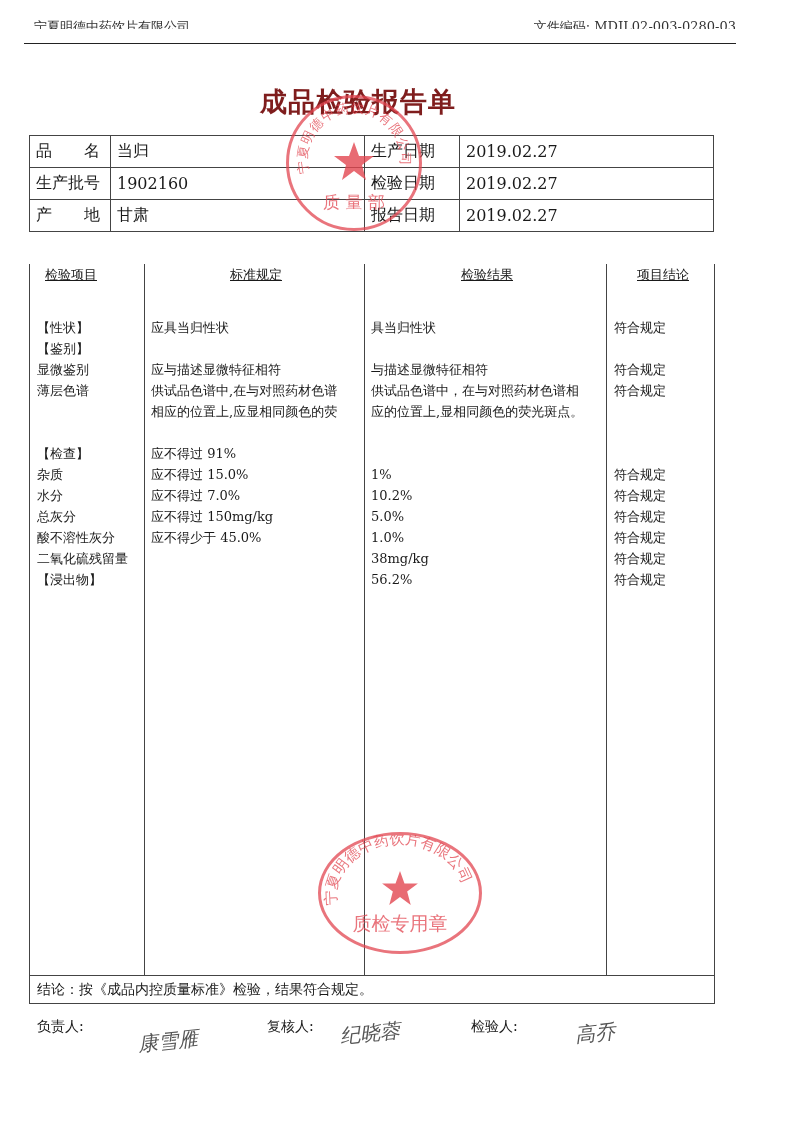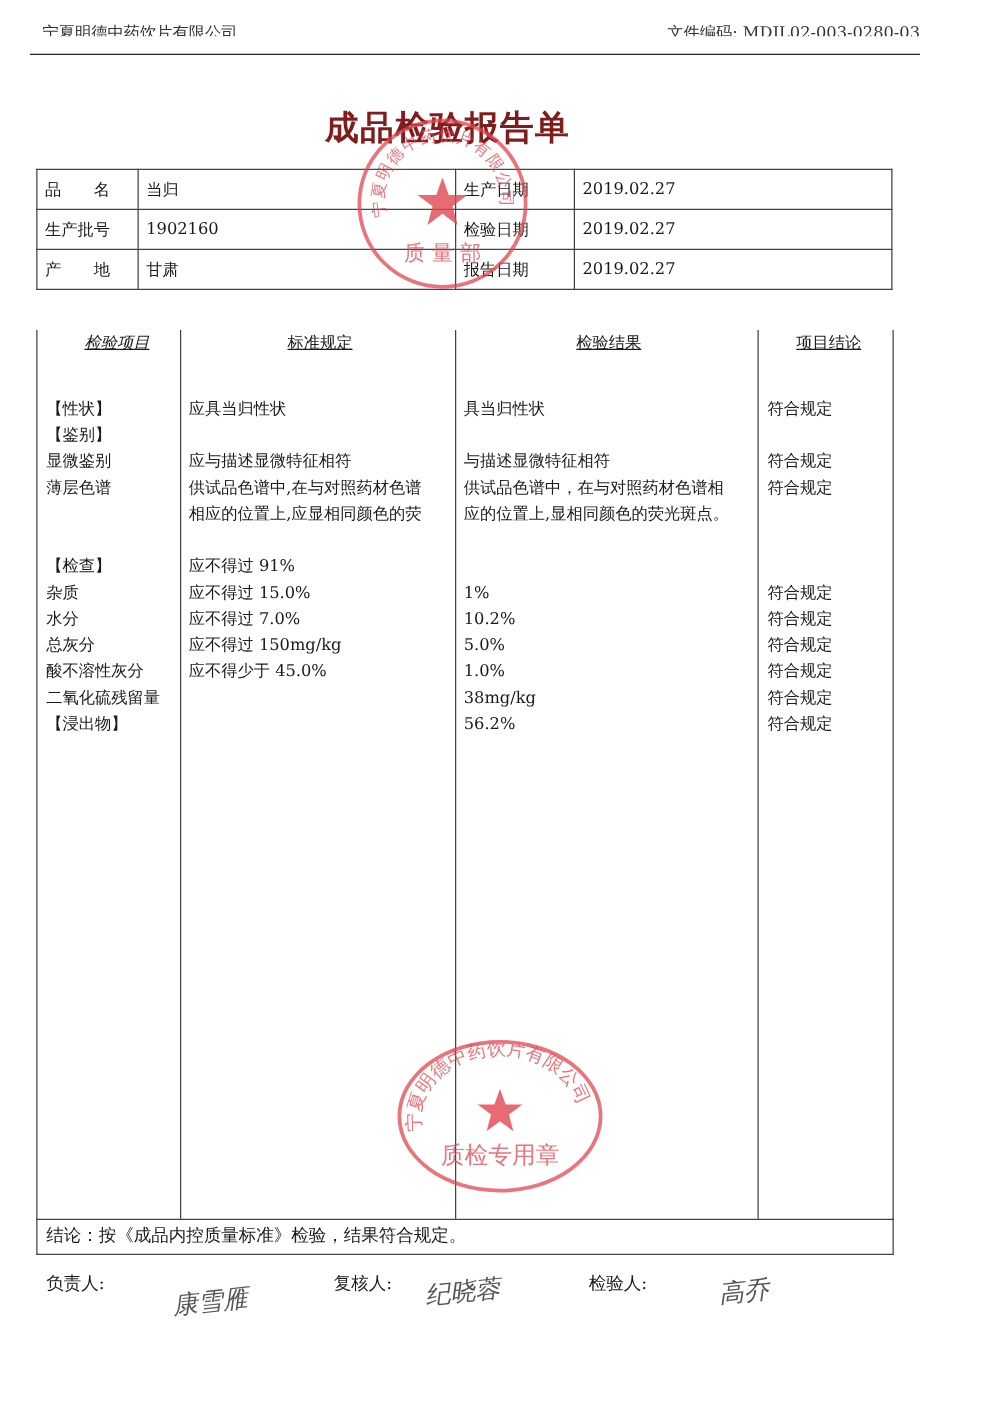--- a/index.html
+++ b/index.html
@@ -21,21 +21,21 @@
 
     .title {
       position: absolute; left: 0; width: 716px; top: 84px;
       text-align: center; font-size: 27px; font-weight: bold;
       font-family: "DejaVu Sans", "Liberation Sans", sans-serif;
       letter-spacing: 1px; color: #7f1d1d;
     }
 
     .info-table {
       position: absolute; left: 29px; top: 135px; width: 685px;
-      border-collapse: collapse; font-size: 13px;
+      border-collapse: collapse; font-size: 16px;
     }
     .info-table td {
       border: 1px solid #444; height: 31px; padding: 0 6px;
       vertical-align: middle; white-space: nowrap;
     }
     .info-table td.lbl { width: 68px; }
     .info-table td.val1 { width: 241px; }
     .info-table td.lbl2 { width: 82px; }
 
     .main-box {
@@ -102,21 +102,21 @@
   </tr>
 </tbody>
   </table>
 
 <div class="main-box">
   <div class="col-div" style="left:114px;"></div>
   <div class="col-div" style="left:334px;"></div>
   <div class="col-div" style="left:576px;"></div>
 
   <div class="col" style="left:7px; width:105px;">
-    <div class="hdr" style="text-align:center; padding-left:8px;font-style:italic;">检验项目</div>
+    <div class="hdr" style="text-align:left; padding-left:8px;">检验项目</div>
     <div class="line"></div>
     <div class="line" style="margin-top:11px;">【性状】</div>
     <div class="line">【鉴别】</div>
     <div class="line">显微鉴别</div>
     <div class="line">薄层色谱</div>
     <div class="line"></div>
     <div class="line"></div>
     <div class="line">【检查】</div>
     <div class="line">杂质</div>
     <div class="line">水分</div>

